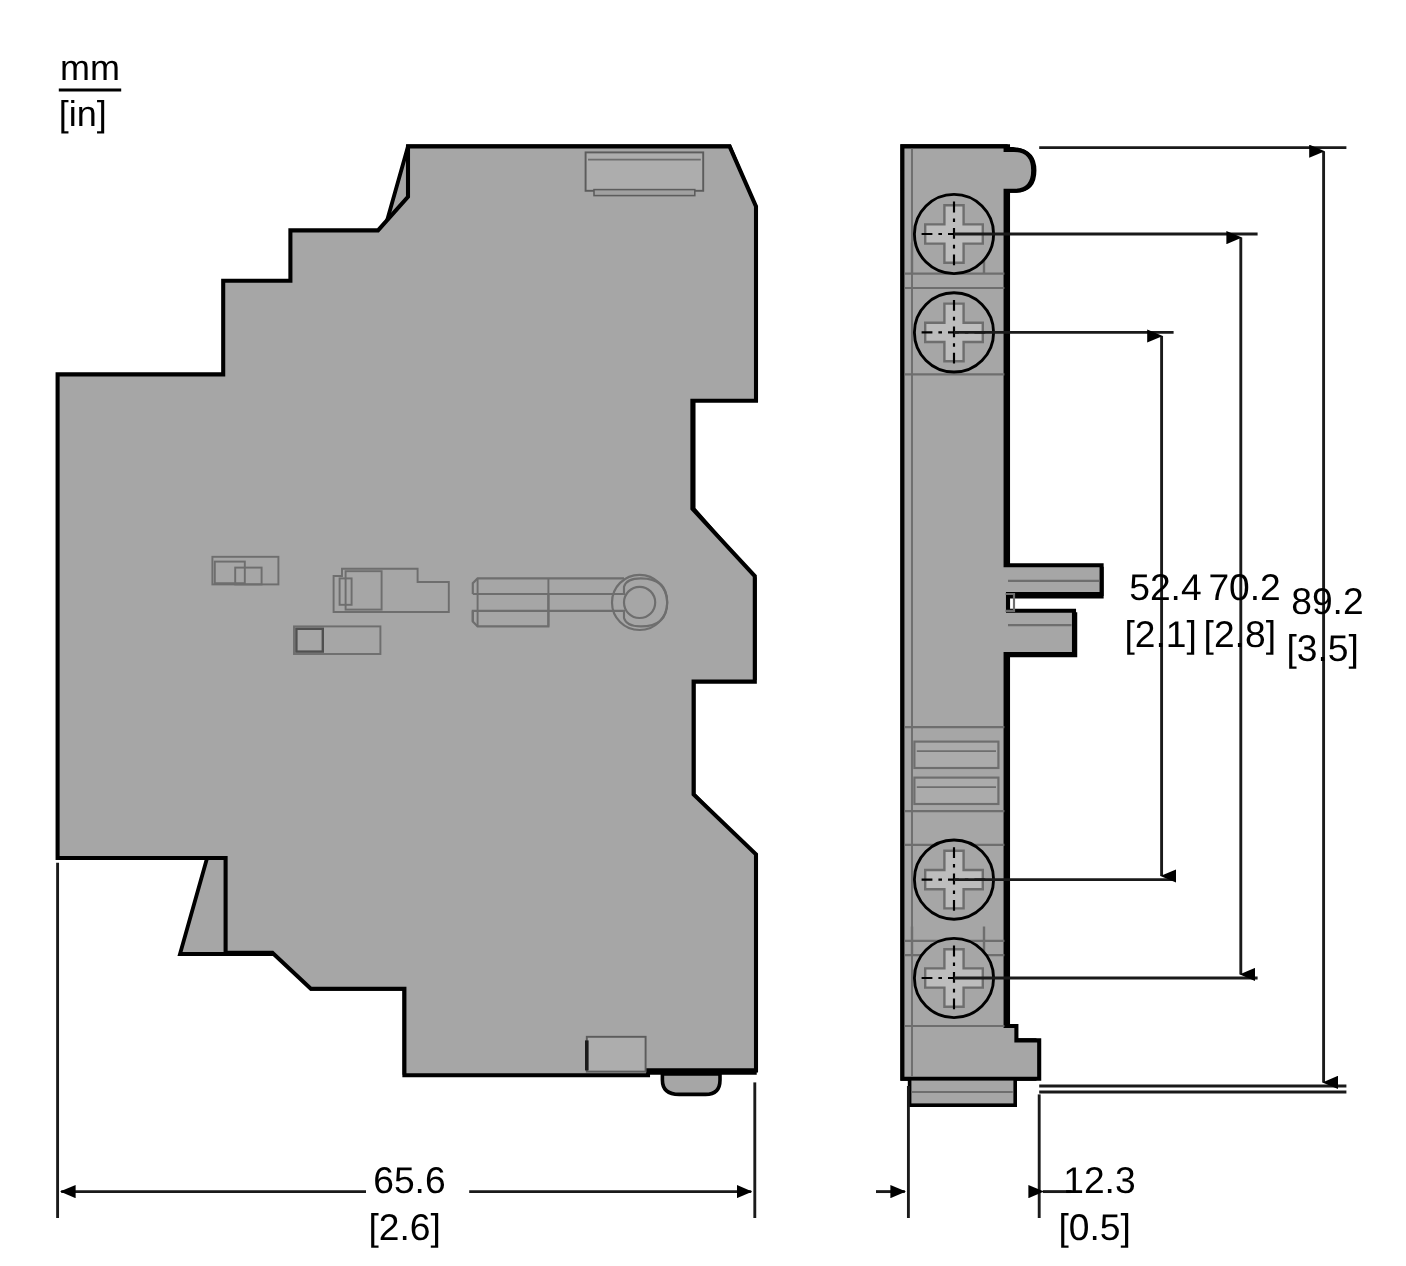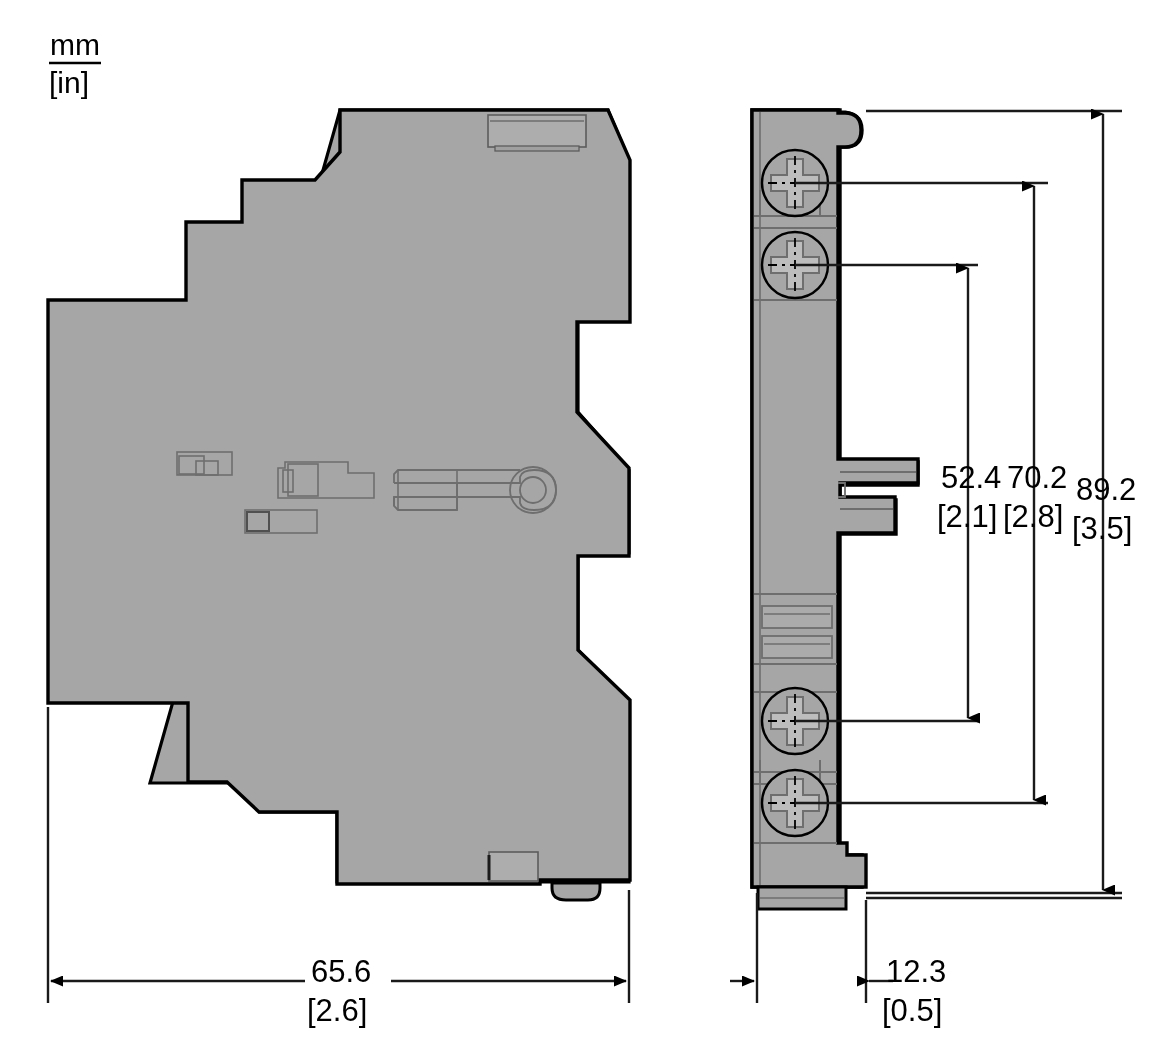--- a/index.html
+++ b/index.html
@@ -9,21 +9,21 @@
   }
   body {
     width: 1172px;
     height: 1055px;
     font-family: "Liberation Sans", sans-serif;
     position: relative;
     overflow: hidden;
   }
   #drawing-root {
     position: absolute;
-    left: 0; top: 0;
+    left: 0; top: 12px;
     width: 1172px;
     height: 844px;
   }
   svg.tech-drawing {
     display: block;
     width: 1172px;
     height: 1055px;
   }
   .dim-text {
     font-family: "Liberation Sans", sans-serif;

